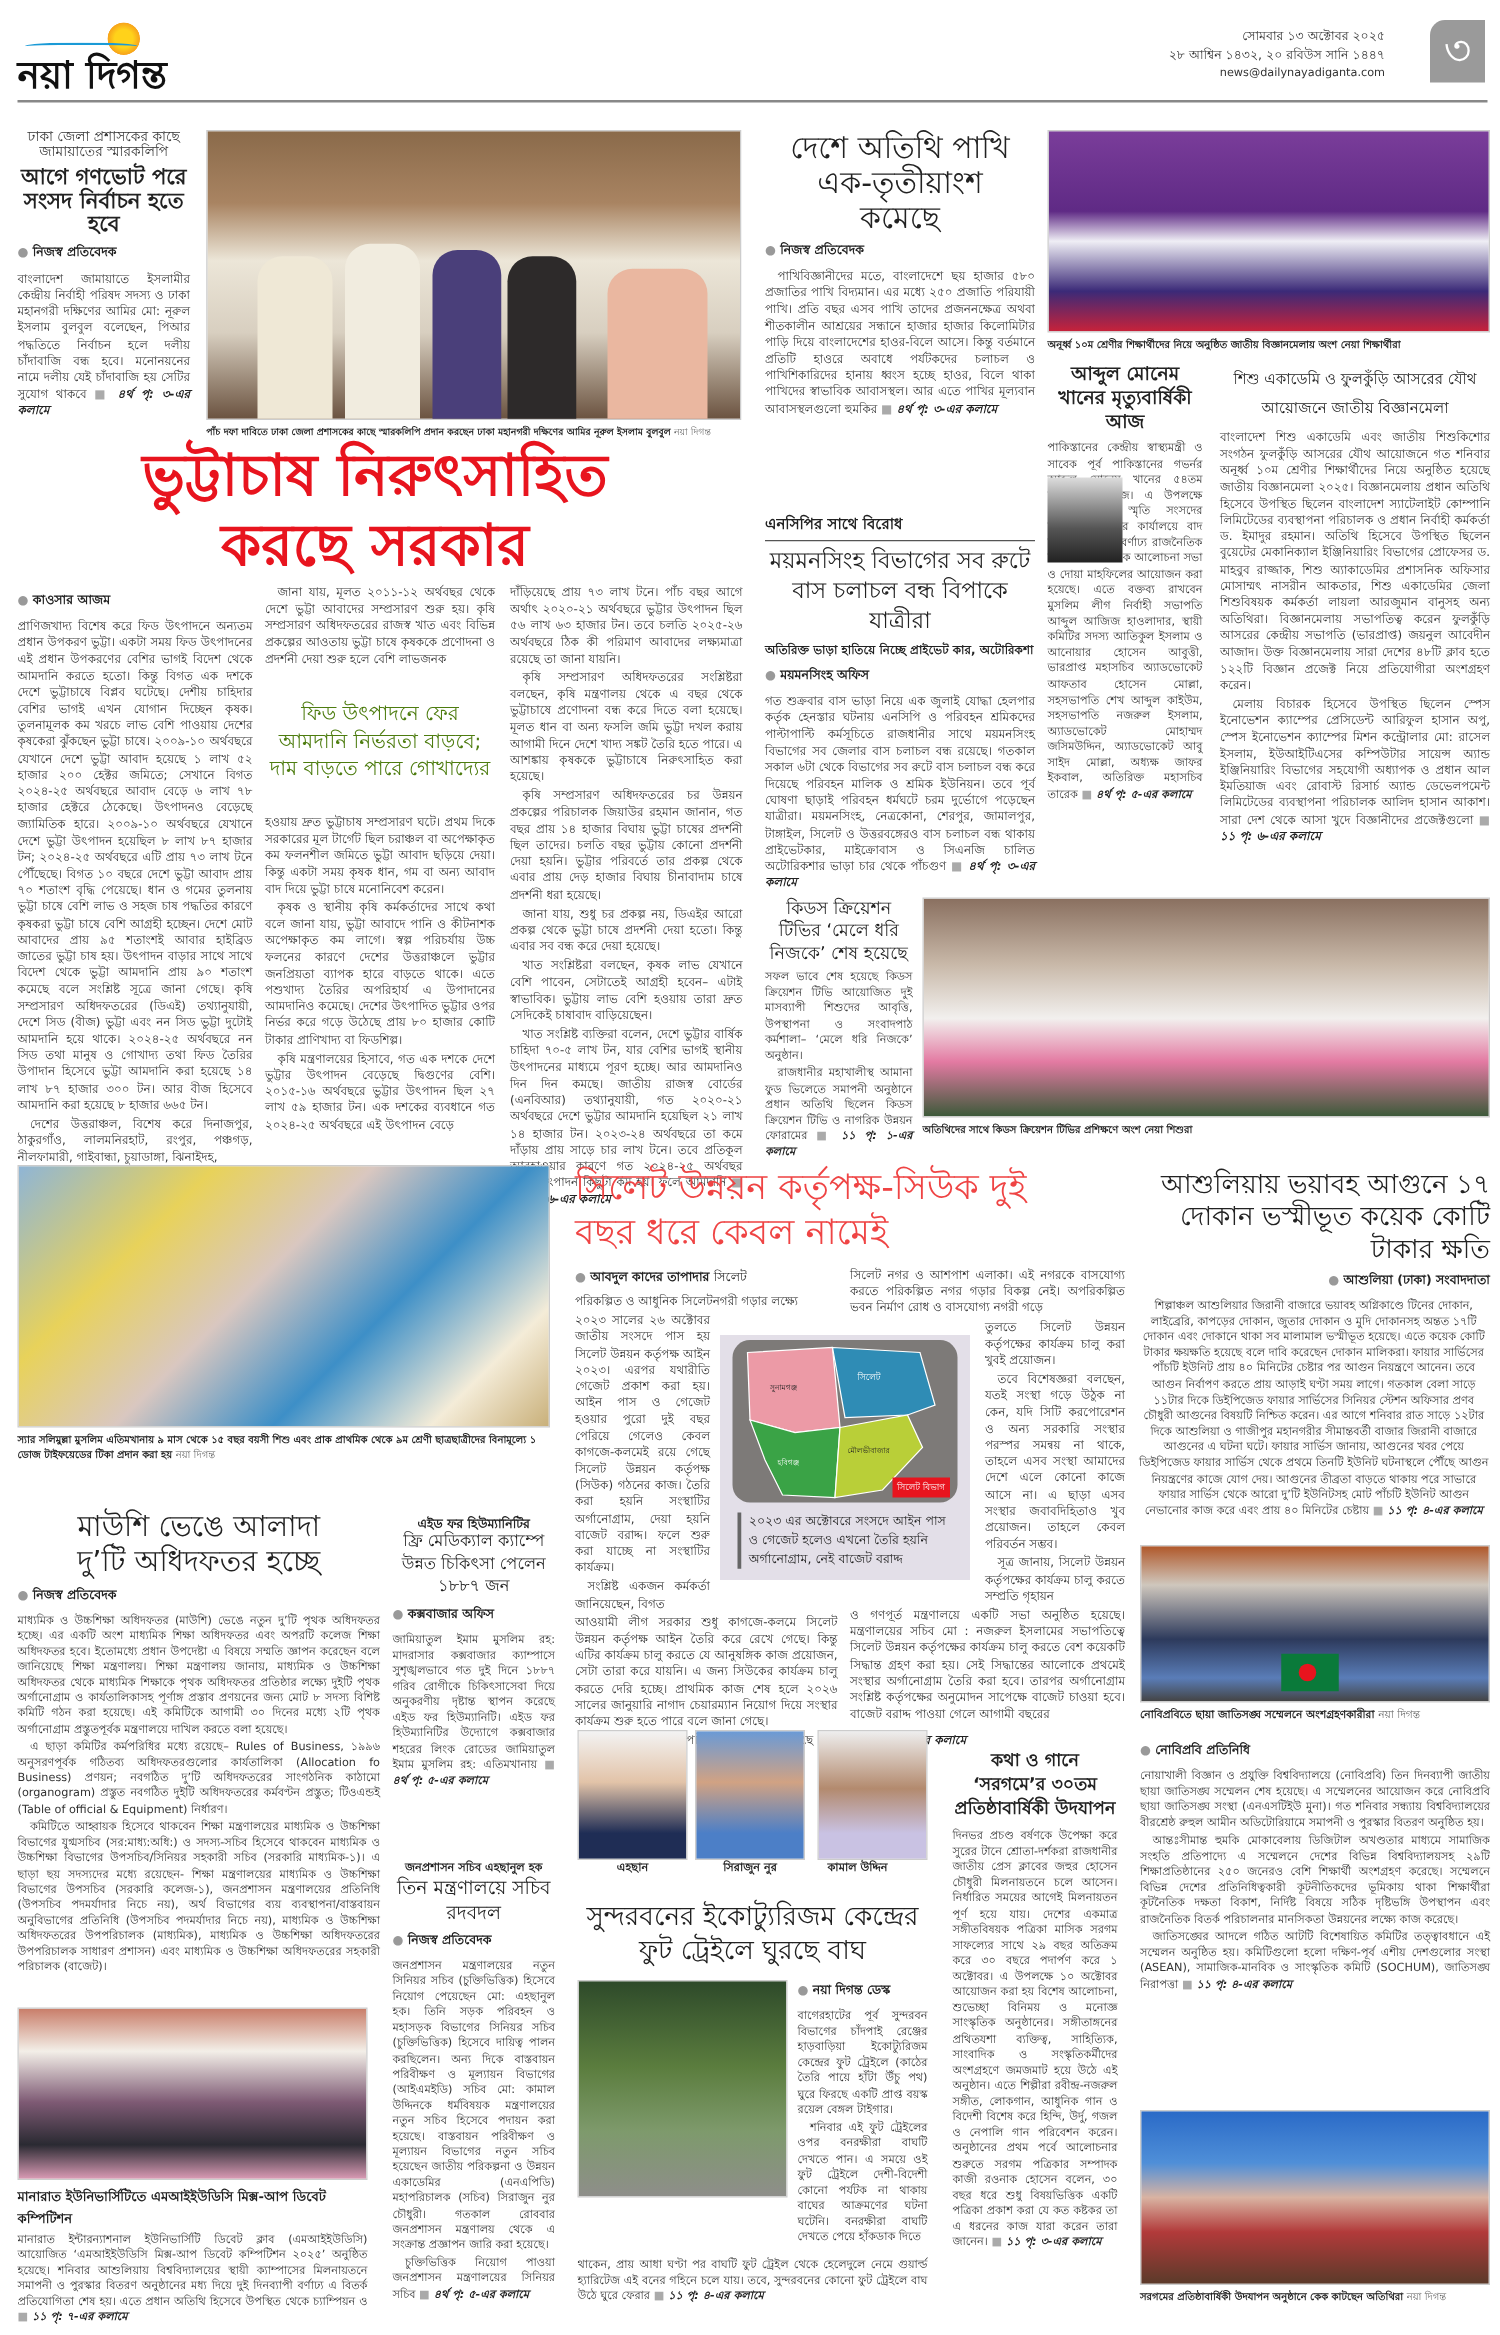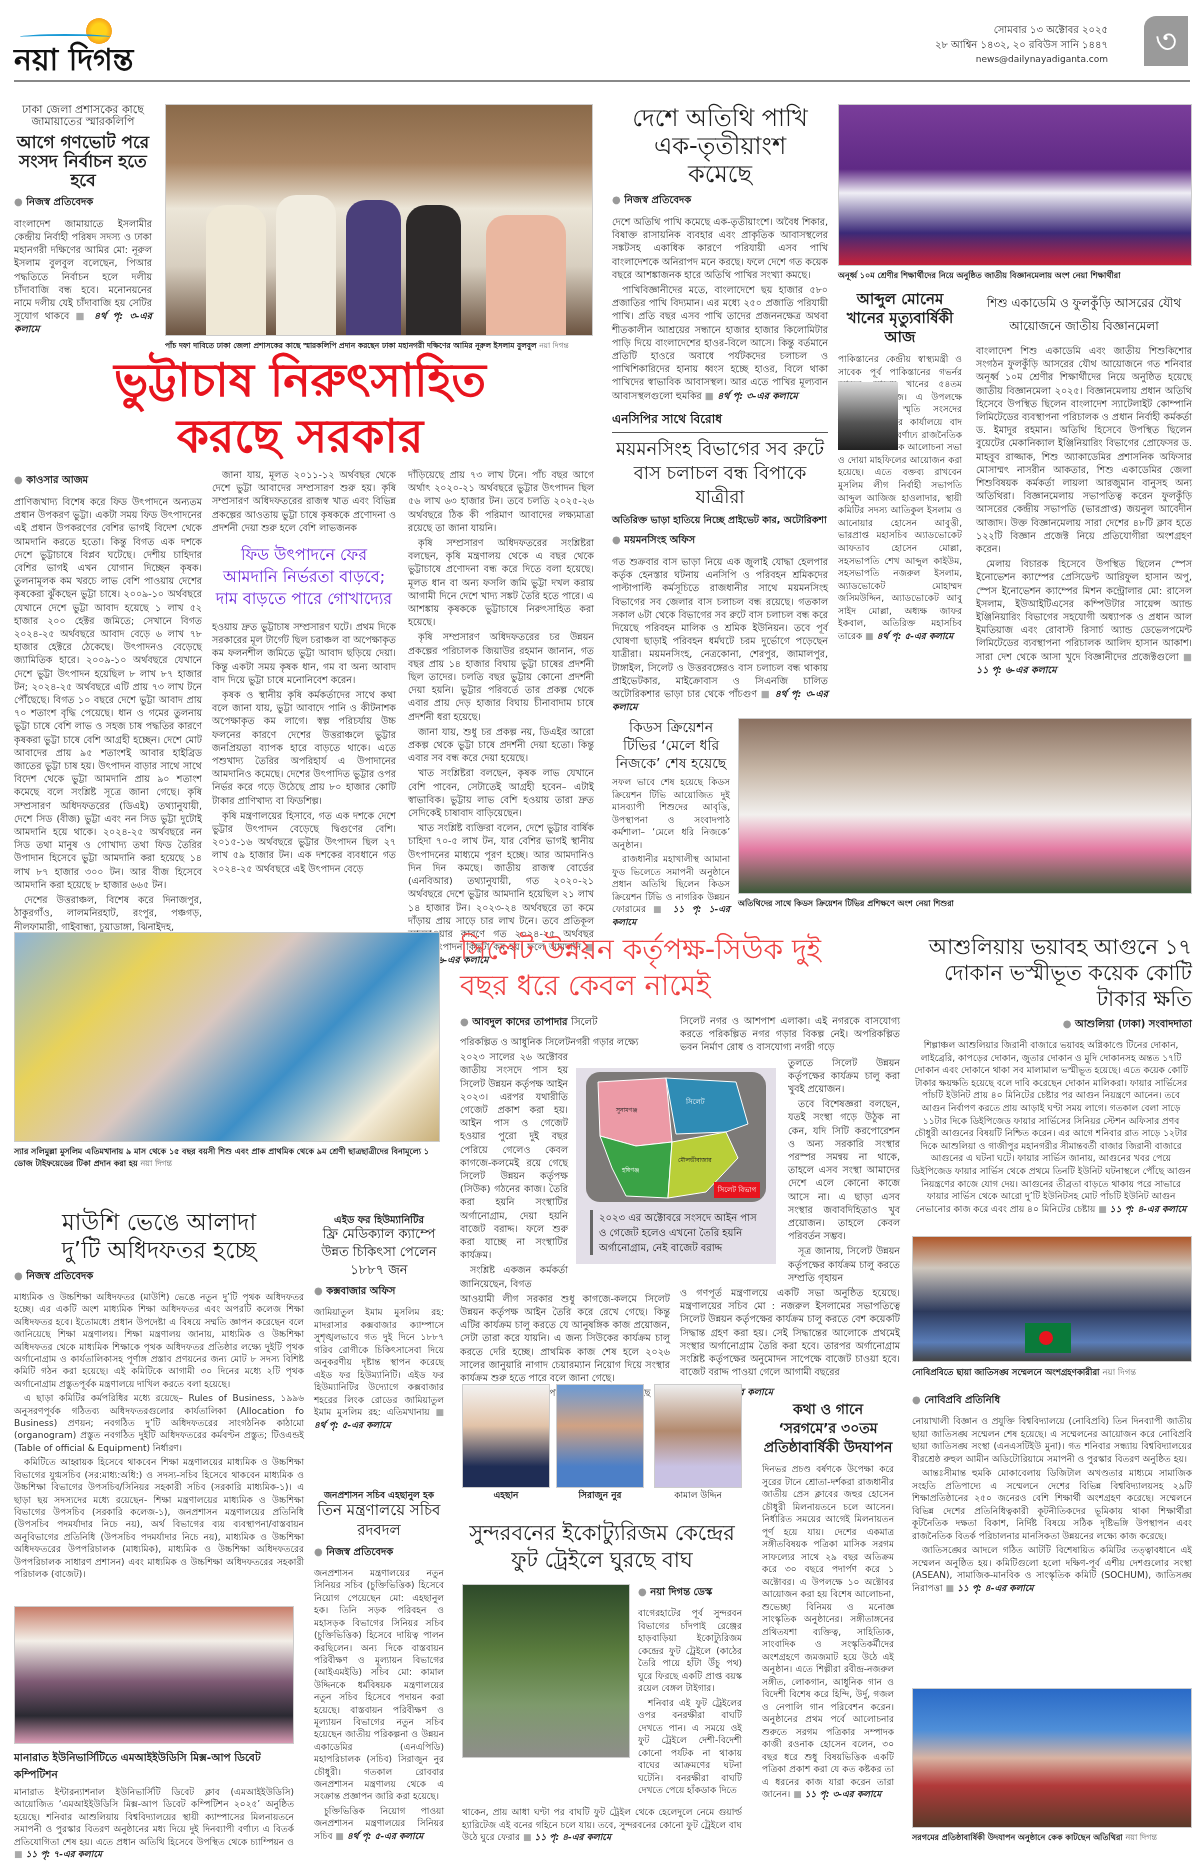--- a/index.html
+++ b/index.html
@@ -56,38 +56,37 @@
   <div>করছে সরকার</div>
 </div>
 
 <div class="abs" style="left:14px;top:468px;width:188px">
   <div class="byline">কাওসার আজম</div>
   <p class="txt">প্রাণিজখাদ্য বিশেষ করে ফিড উৎপাদনে অন্যতম প্রধান উপকরণ ভুট্টা। একটা সময় ফিড উৎপাদনের এই প্রধান উপকরণের বেশির ভাগই বিদেশ থেকে আমদানি করতে হতো। কিন্তু বিগত এক দশকে দেশে ভুট্টাচাষে বিপ্লব ঘটেছে। দেশীয় চাহিদার বেশির ভাগই এখন যোগান দিচ্ছেন কৃষক। তুলনামূলক কম খরচে লাভ বেশি পাওয়ায় দেশের কৃষকেরা ঝুঁকছেন ভুট্টা চাষে। ২০০৯-১০ অর্থবছরে যেখানে দেশে ভুট্টা আবাদ হয়েছে ১ লাখ ৫২ হাজার ২০০ হেক্টর জমিতে; সেখানে বিগত ২০২৪-২৫ অর্থবছরে আবাদ বেড়ে ৬ লাখ ৭৮ হাজার হেক্টরে ঠেকেছে। উৎপাদনও বেড়েছে জ্যামিতিক হারে। ২০০৯-১০ অর্থবছরে যেখানে দেশে ভুট্টা উৎপাদন হয়েছিল ৮ লাখ ৮৭ হাজার টন; ২০২৪-২৫ অর্থবছরে এটি প্রায় ৭৩ লাখ টনে পৌঁছেছে। বিগত ১০ বছরে দেশে ভুট্টা আবাদ প্রায় ৭০ শতাংশ বৃদ্ধি পেয়েছে। ধান ও গমের তুলনায় ভুট্টা চাষে বেশি লাভ ও সহজ চাষ পদ্ধতির কারণে কৃষকরা ভুট্টা চাষে বেশি আগ্রহী হচ্ছেন। দেশে মোট আবাদের প্রায় ৯৫ শতাংশই আবার হাইব্রিড জাতের ভুট্টা চাষ হয়। উৎপাদন বাড়ার সাথে সাথে বিদেশ থেকে ভুট্টা আমদানি প্রায় ৯০ শতাংশ কমেছে বলে সংশ্লিষ্ট সূত্রে জানা গেছে। কৃষি সম্প্রসারণ অধিদফতরের (ডিএই) তথ্যানুযায়ী, দেশে সিড (বীজ) ভুট্টা এবং নন সিড ভুট্টা দুটোই আমদানি হয়ে থাকে। ২০২৪-২৫ অর্থবছরে নন সিড তথা মানুষ ও গোখাদ্য তথা ফিড তৈরির উপাদান হিসেবে ভুট্টা আমদানি করা হয়েছে ১৪ লাখ ৮৭ হাজার ৩০০ টন। আর বীজ হিসেবে আমদানি করা হয়েছে ৮ হাজার ৬৬৫ টন।</p>
   <p class="txt" style="text-indent:10px">দেশের উত্তরাঞ্চল, বিশেষ করে দিনাজপুর, ঠাকুরগাঁও, লালমনিরহাট, রংপুর, পঞ্চগড়, নীলফামারী, গাইবান্ধা, চুয়াডাঙ্গা, ঝিনাইদহ,</p>
 </div>
 <div class="abs" style="left:212px;top:468px;width:184px">
   <p class="txt" style="text-indent:10px">জানা যায়, মূলত ২০১১-১২ অর্থবছর থেকে দেশে ভুট্টা আবাদের সম্প্রসারণ শুরু হয়। কৃষি সম্প্রসারণ অধিদফতরের রাজস্ব খাত এবং বিভিন্ন প্রকল্পের আওতায় ভুট্টা চাষে কৃষককে প্রণোদনা ও প্রদর্শনী দেয়া শুরু হলে বেশি লাভজনক</p>
-  <div class="hl" style="color:#6d28d9;font-size:16px;margin:10px 0;line-height:22px">ফিড উৎপাদনে ফের আমদানি নির্ভরতা বাড়বে; দাম বাড়তে পারে গোখাদ্যের</div>
+  <div class="hl" style="color:#4d7c0f;font-size:16px;margin:26px 0;line-height:22px">ফিড উৎপাদনে ফের আমদানি নির্ভরতা বাড়বে; দাম বাড়তে পারে গোখাদ্যের</div>
   <p class="txt">হওয়ায় দ্রুত ভুট্টাচাষ সম্প্রসারণ ঘটে। প্রথম দিকে সরকারের মূল টার্গেট ছিল চরাঞ্চল বা অপেক্ষাকৃত কম ফলনশীল জমিতে ভুট্টা আবাদ ছড়িয়ে দেয়া। কিন্তু একটা সময় কৃষক ধান, গম বা অন্য আবাদ বাদ দিয়ে ভুট্টা চাষে মনোনিবেশ করেন।</p>
   <p class="txt" style="text-indent:10px">কৃষক ও স্থানীয় কৃষি কর্মকর্তাদের সাথে কথা বলে জানা যায়, ভুট্টা আবাদে পানি ও কীটনাশক অপেক্ষাকৃত কম লাগে। স্বল্প পরিচর্যায় উচ্চ ফলনের কারণে দেশের উত্তরাঞ্চলে ভুট্টার জনপ্রিয়তা ব্যাপক হারে বাড়তে থাকে। এতে পশুখাদ্য তৈরির অপরিহার্য এ উপাদানের আমদানিও কমেছে। দেশের উৎপাদিত ভুট্টার ওপর নির্ভর করে গড়ে উঠেছে প্রায় ৮০ হাজার কোটি টাকার প্রাণিখাদ্য বা ফিডশিল্প।</p>
   <p class="txt" style="text-indent:10px">কৃষি মন্ত্রণালয়ের হিসাবে, গত এক দশকে দেশে ভুট্টার উৎপাদন বেড়েছে দ্বিগুণের বেশি। ২০১৫-১৬ অর্থবছরে ভুট্টার উৎপাদন ছিল ২৭ লাখ ৫৯ হাজার টন। এক দশকের ব্যবধানে গত ২০২৪-২৫ অর্থবছরে এই উৎপাদন বেড়ে</p>
 </div>
 <div class="abs" style="left:408px;top:468px;width:186px">
   <p class="txt">দাঁড়িয়েছে প্রায় ৭৩ লাখ টনে। পাঁচ বছর আগে অর্থাৎ ২০২০-২১ অর্থবছরে ভুট্টার উৎপাদন ছিল ৫৬ লাখ ৬৩ হাজার টন। তবে চলতি ২০২৫-২৬ অর্থবছরে ঠিক কী পরিমাণ আবাদের লক্ষ্যমাত্রা রয়েছে তা জানা যায়নি।</p>
   <p class="txt" style="text-indent:10px">কৃষি সম্প্রসারণ অধিদফতরের সংশ্লিষ্টরা বলছেন, কৃষি মন্ত্রণালয় থেকে এ বছর থেকে ভুট্টাচাষে প্রণোদনা বন্ধ করে দিতে বলা হয়েছে। মূলত ধান বা অন্য ফসলি জমি ভুট্টা দখল করায় আগামী দিনে দেশে খাদ্য সঙ্কট তৈরি হতে পারে। এ আশঙ্কায় কৃষককে ভুট্টাচাষে নিরুৎসাহিত করা হয়েছে।</p>
   <p class="txt" style="text-indent:10px">কৃষি সম্প্রসারণ অধিদফতরের চর উন্নয়ন প্রকল্পের পরিচালক জিয়াউর রহমান জানান, গত বছর প্রায় ১৪ হাজার বিঘায় ভুট্টা চাষের প্রদর্শনী ছিল তাদের। চলতি বছর ভুট্টায় কোনো প্রদর্শনী দেয়া হয়নি। ভুট্টার পরিবর্তে তার প্রকল্প থেকে এবার প্রায় দেড় হাজার বিঘায় চীনাবাদাম চাষে প্রদর্শনী ধরা হয়েছে।</p>
   <p class="txt" style="text-indent:10px">জানা যায়, শুধু চর প্রকল্প নয়, ডিএইর আরো প্রকল্প থেকে ভুট্টা চাষে প্রদর্শনী দেয়া হতো। কিন্তু এবার সব বন্ধ করে দেয়া হয়েছে।</p>
   <p class="txt" style="text-indent:10px">খাত সংশ্লিষ্টরা বলছেন, কৃষক লাভ যেখানে বেশি পাবেন, সেটাতেই আগ্রহী হবেন– এটাই স্বাভাবিক। ভুট্টায় লাভ বেশি হওয়ায় তারা দ্রুত সেদিকেই চাষাবাদ বাড়িয়েছেন।</p>
   <p class="txt" style="text-indent:10px"><span>খাত সংশ্লিষ্ট ব্যক্তিরা বলেন, দেশে ভুট্টার বার্ষিক চাহিদা ৭০-৫ লাখ টন, যার বেশির ভাগই স্থানীয় উৎপাদনের মাধ্যমে পূরণ হচ্ছে। আর আমদানিও দিন দিন কমছে। জাতীয় রাজস্ব বোর্ডের (এনবিআর) তথ্যানুযায়ী, গত ২০২০-২১ অর্থবছরে দেশে ভুট্টার আমদানি হয়েছিল ২১ লাখ ১৪ হাজার টন। ২০২৩-২৪ অর্থবছরে তা কমে দাঁড়ায় প্রায় সাড়ে চার লাখ টনে। তবে প্রতিকূল আবহাওয়ার কারণে গত ২০২৪-২৫ অর্থবছর দেশে উৎপাদন কিছুটা কম হয়। ফলে আমদানি</span> <span class="cont">১১ পৃ: ৬-এর কলামে</span></p>
 </div>
 
 <div class="abs" style="left:612px;top:104px;width:216px">
   <div class="hl" style="font-size:24px;line-height:28px;padding:0 18px">দেশে অতিথি পাখি এক-তৃতীয়াংশ কমেছে</div>
   <div class="byline">নিজস্ব প্রতিবেদক</div>
-  <p class="txt">দেশে অতিথি পাখি কমেছে এক-তৃতীয়াংশে। অবৈধ শিকার, বিষাক্ত রাসায়নিক ব্যবহার এবং প্রাকৃতিক আবাসস্থলের সঙ্কটসহ একাধিক কারণে পরিযায়ী এসব পাখি বাংলাদেশকে অনিরাপদ মনে করছে। ফলে দেশে গত কয়েক বছরে আশঙ্কাজনক হারে অতিথি পাখির সংখ্যা কমছে।</p>
   <p class="txt" style="text-indent:10px"><span>পাখিবিজ্ঞানীদের মতে, বাংলাদেশে ছয় হাজার ৫৮০ প্রজাতির পাখি বিদ্যমান। এর মধ্যে ২৫০ প্রজাতি পরিযায়ী পাখি। প্রতি বছর এসব পাখি তাদের প্রজননক্ষেত্র অথবা শীতকালীন আশ্রয়ের সন্ধানে হাজার হাজার কিলোমিটার পাড়ি দিয়ে বাংলাদেশের হাওর-বিলে আসে। কিন্তু বর্তমানে প্রতিটি হাওরে অবাধে পর্যটকদের চলাচল ও পাখিশিকারিদের হানায় ধ্বংস হচ্ছে হাওর, বিলে থাকা পাখিদের স্বাভাবিক আবাসস্থল। আর এতে পাখির মূল্যবান আবাসস্থলগুলো হুমকির</span> <span class="cont">৪র্থ পৃ: ৩-এর কলামে</span></p>
 </div>
 
 <div class="abs" style="left:612px;top:410px;width:216px">
   <div style="font-size:12px;font-weight:bold;border-bottom:1px solid #555;padding-bottom:2px">এনসিপির সাথে বিরোধ</div>
   <div class="hl" style="font-size:18px;line-height:24px;margin-top:4px">ময়মনসিংহ বিভাগের সব রুটে বাস চলাচল বন্ধ বিপাকে যাত্রীরা</div>
   <div style="font-size:9.5px;font-weight:bold;margin-top:4px">অতিরিক্ত ভাড়া হাতিয়ে নিচ্ছে প্রাইভেট কার, অটোরিকশা</div>
   <div class="byline">ময়মনসিংহ অফিস</div>
   <div class="txt"><span>গত শুক্রবার বাস ভাড়া নিয়ে এক জুলাই যোদ্ধা হেলপার কর্তৃক হেনস্তার ঘটনায় এনসিপি ও পরিবহন শ্রমিকদের পাল্টাপাল্টি কর্মসূচিতে রাজধানীর সাথে ময়মনসিংহ বিভাগের সব জেলার বাস চলাচল বন্ধ রয়েছে। গতকাল সকাল ৬টা থেকে বিভাগের সব রুটে বাস চলাচল বন্ধ করে দিয়েছে পরিবহন মালিক ও শ্রমিক ইউনিয়ন। তবে পূর্ব ঘোষণা ছাড়াই পরিবহন ধর্মঘটে চরম দুর্ভোগে পড়েছেন যাত্রীরা। ময়মনসিংহ, নেত্রকোনা, শেরপুর, জামালপুর, টাঙ্গাইল, সিলেট ও উত্তরবঙ্গেরও বাস চলাচল বন্ধ থাকায় প্রাইভেটকার, মাইক্রোবাস ও সিএনজি চালিত অটোরিকশার ভাড়া চার থেকে পাঁচগুণ</span> <span class="cont">৪র্থ পৃ: ৩-এর কলামে</span></div>
 </div>
@@ -191,21 +190,21 @@
   <div style="font-size:10.5px;font-weight:bold;margin-bottom:2px">মানারাত ইউনিভার্সিটিতে এমআইইউডিসি মিক্স-আপ ডিবেট কম্পিটিশন</div>
   <div class="txt" style="font-size:9px;line-height:12.4px"><span>মানারাত ইন্টারন্যাশনাল ইউনিভার্সিটি ডিবেট ক্লাব (এমআইইউডিসি) আয়োজিত ‘এমআইইউডিসি মিক্স-আপ ডিবেট কম্পিটিশন ২০২৫’ অনুষ্ঠিত হয়েছে। শনিবার আশুলিয়ায় বিশ্ববিদ্যালয়ের স্থায়ী ক্যাম্পাসের মিলনায়তনে সমাপনী ও পুরস্কার বিতরণ অনুষ্ঠানের মধ্য দিয়ে দুই দিনব্যাপী বর্ণাঢ্য এ বিতর্ক প্রতিযোগিতা শেষ হয়। এতে প্রধান অতিথি হিসেবে উপস্থিত থেকে চ্যাম্পিয়ন ও</span> <span class="cont">১১ পৃ: ৭-এর কলামে</span></div>
 </div>
 
 <div class="abs" style="left:462px;top:1384px;width:290px;height:120px">
   <div class="abs" style="left:0;top:0;width:88px;height:104px;border:1px solid #ccc;background:linear-gradient(180deg,#f3f3f3 0%,#e2c3a8 40%,#1f2d55 80%)"></div>
   <div class="abs hl" style="left:0;top:106px;width:88px;font-size:9px;font-weight:bold">এহছান</div>
   <div class="abs" style="left:94px;top:0;width:88px;height:104px;border:1px solid #ccc;background:linear-gradient(180deg,#6a9ad6 0%,#d1a283 40%,#4c7fc7 80%)"></div>
   <div class="abs hl" style="left:94px;top:106px;width:88px;font-size:9px;font-weight:bold">সিরাজুন নুর</div>
   <div class="abs" style="left:192px;top:0;width:88px;height:104px;border:1px solid #ccc;background:linear-gradient(180deg,#eee 0%,#b38a6e 45%,#c9c2e3 80%)"></div>
-  <div class="abs hl" style="left:192px;top:106px;width:88px;font-size:9px;font-weight:normal">কামাল উদ্দিন</div>
+  <div class="abs hl" style="left:180px;top:106px;width:88px;font-size:9px;font-weight:bold">কামাল উদ্দিন</div>
 </div>
 
 <div class="abs" style="left:462px;top:1520px;width:280px">
   <div class="hl" style="font-size:21px;line-height:27px">সুন্দরবনের ইকোট্যুরিজম কেন্দ্রের ফুট ট্রেইলে ঘুরছে বাঘ</div>
   <div class="abs" style="left:0;top:64px;width:168px;height:174px;background:linear-gradient(180deg,#2e4a2a 0%,#5b7d3e 40%,#7e9a6c 70%,#8e8e8a 100%);border:1px solid #ccc"></div>
   <div class="abs" style="left:176px;top:64px;width:104px">
     <div class="byline" style="margin-top:0">নয়া দিগন্ত ডেস্ক</div>
     <p class="txt" style="font-size:9px;line-height:12.5px">বাগেরহাটের পূর্ব সুন্দরবন বিভাগের চাঁদপাই রেঞ্জের হাড়বাড়িয়া ইকোট্যুরিজম কেন্দ্রের ফুট ট্রেইলে (কাঠের তৈরি পায়ে হাঁটা উঁচু পথ) ঘুরে ফিরছে একটি প্রাপ্ত বয়স্ক রয়েল বেঙ্গল টাইগার।</p>
     <p class="txt" style="text-indent:10px;font-size:9px;line-height:12.5px">শনিবার এই ফুট ট্রেইলের ওপর বনরক্ষীরা বাঘটি দেখতে পান। এ সময়ে ওই ফুট ট্রেইলে দেশী-বিদেশী কোনো পর্যটক না থাকায় বাঘের আক্রমণের ঘটনা ঘটেনি। বনরক্ষীরা বাঘটি দেখতে পেয়ে হাঁকডাক দিতে</p>
   </div>

